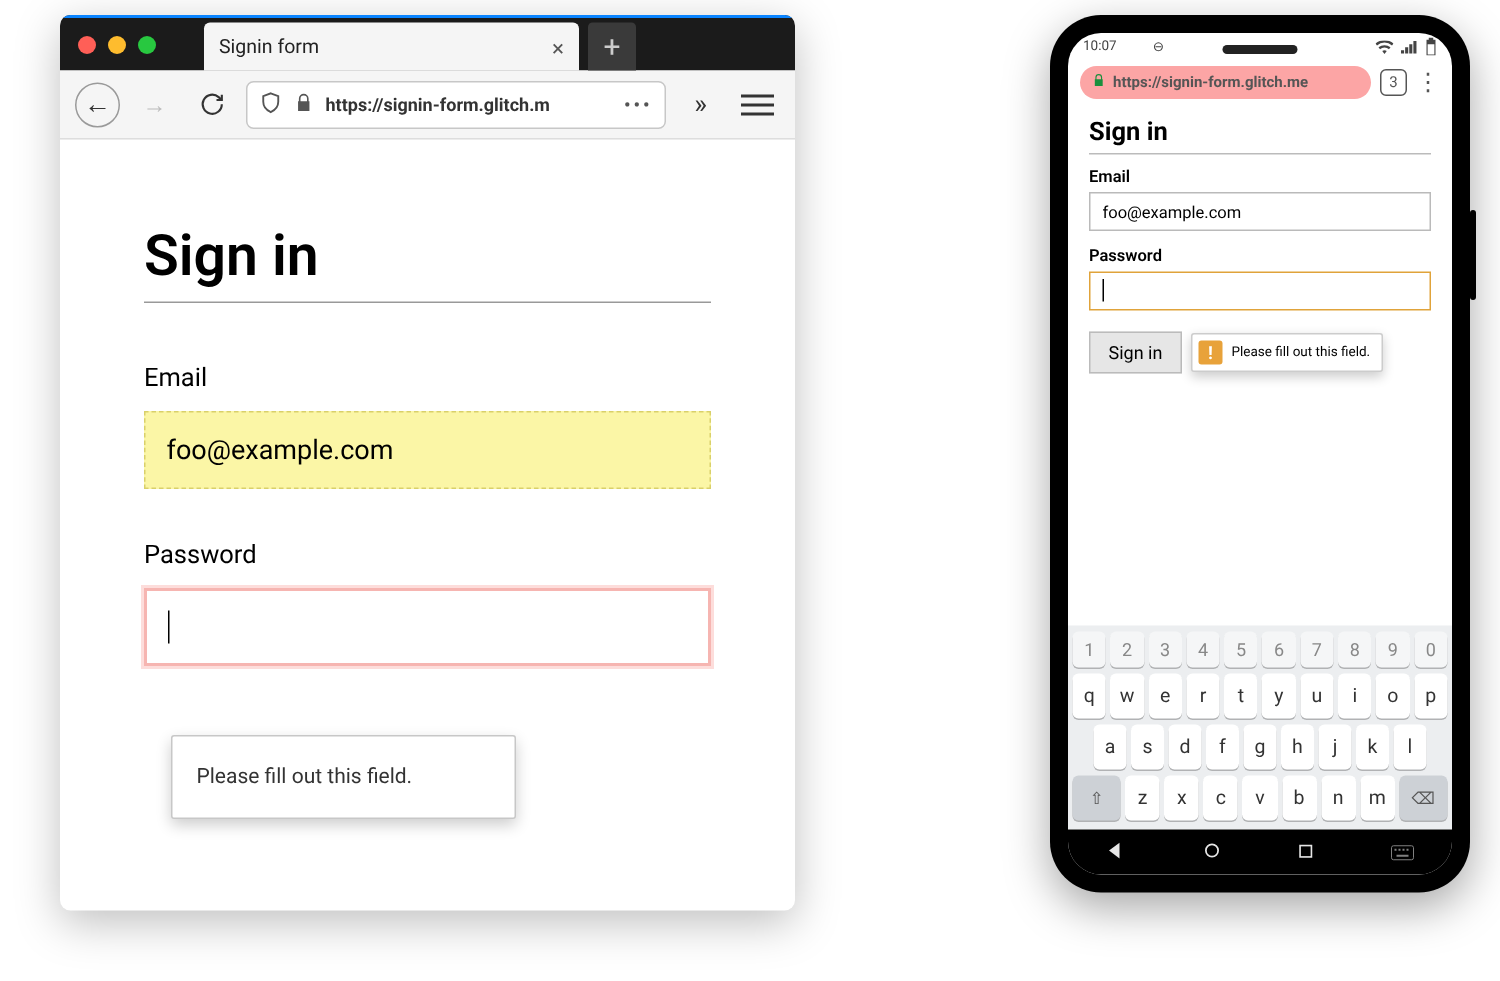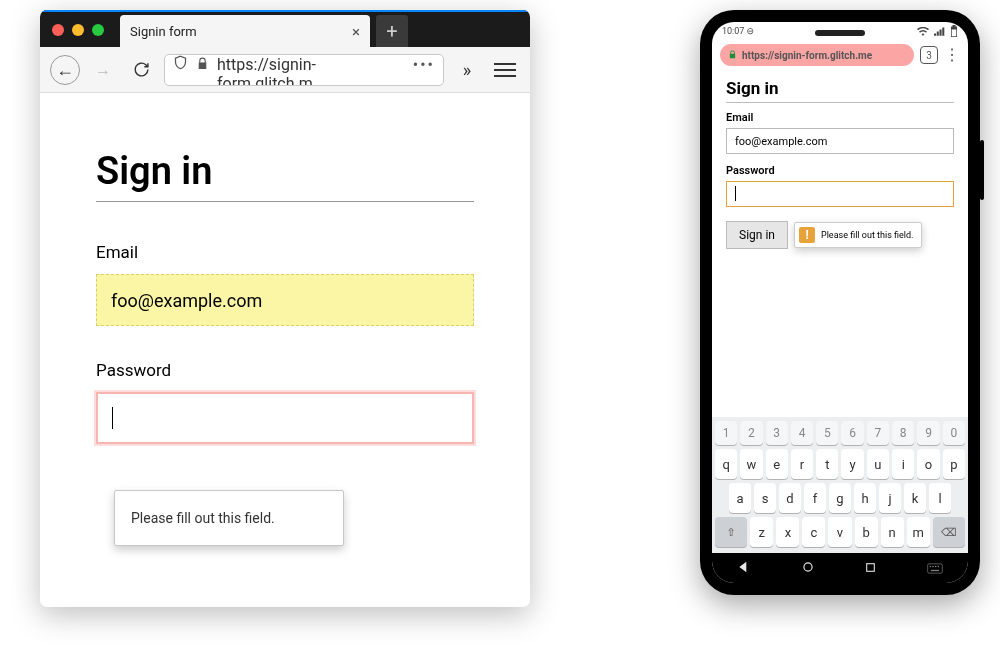--- a/index.html
+++ b/index.html
@@ -6,28 +6,28 @@
   body{width:1000px;height:654px;background:#fff;position:relative;overflow:hidden;}
 
   
   .browser{position:absolute;left:40px;top:10px;width:490px;height:597px;border-radius:7px;
            box-shadow:0 8px 30px rgba(0,0,0,.25);overflow:hidden;background:#fff;}
   .tabstrip{height:37px;background:#1b1b1b;display:flex;align-items:flex-end;border-top:2px solid #0a84ff;}
   .traffic{display:flex;gap:8px;padding:0 12px;align-self:center;}
   .dot{width:12px;height:12px;border-radius:50%;}
   .dot.red{background:#ff5f57;} .dot.yel{background:#febc2e;} .dot.grn{background:#28c840;}
   .tab{flex:0 0 250px;height:32px;background:#f5f5f5;color:#222;display:flex;align-items:center;
-       padding:0 10px;font-size:13px;border-top-left-radius:4px;border-top-right-radius:4px;margin-left:4px;position:relative;}
+       padding:0 10px;font-size:13px;border-top-left-radius:4px;border-top-right-radius:4px;margin-left:20px;position:relative;}
   .tab .close{position:absolute;right:10px;top:8px;font-size:15px;color:#555;}
   .newtab{width:32px;height:32px;background:#3a3a3a;color:#ccc;display:flex;align-items:center;justify-content:center;font-size:20px;margin-left:6px;border-top-left-radius:3px;border-top-right-radius:3px;}
   .toolbar{height:46px;background:#f5f5f5;border-bottom:1px solid #ddd;display:flex;align-items:center;padding:0 10px;gap:8px;}
   .ibtn{width:30px;height:30px;border-radius:5px;display:flex;align-items:center;justify-content:center;color:#333;}
   .ibtn.circle{border:1px solid #9a9a9a;border-radius:50%;font-size:18px;}
   .ibtn.disabled{color:#bdbdbd;}
-  .urlbar{flex:1;height:32px;border:1px solid #c7c7c7;border-radius:5px;background:#fff;display:flex;align-items:flex-start;padding:0 8px;gap:8px;font-size:16px;color:#333;overflow:hidden;}
+  .urlbar{flex:1;height:32px;border:1px solid #c7c7c7;border-radius:5px;background:#fff;display:flex;align-items:center;padding:0 8px;gap:8px;font-size:12px;color:#333;overflow:hidden;font-weight:bold;}
   .urlbar .dots{margin-left:auto;letter-spacing:2px;color:#555;}
   .chev{font-size:18px;color:#333;}
   .hamb{width:22px;display:flex;flex-direction:column;gap:4px;}
   .hamb span{height:2px;background:#333;}
 
   .page{padding:56px 56px 0 56px;position:relative;}
   .page h1{font-size:38px;font-weight:600;margin-bottom:8px;}
   .hr{border:none;border-top:1px solid #999;margin-bottom:40px;}
   .lbl{font-size:17px;margin-bottom:12px;display:block;}
   .field{width:100%;height:52px;border:none;padding:0 14px;font-size:18px;}
@@ -37,21 +37,21 @@
   .tooltip{position:absolute;left:74px;top:480px;width:230px;height:56px;background:#fff;
            border:1px solid #c7c7c7;border-radius:2px;box-shadow:0 4px 10px rgba(0,0,0,.2);
            display:flex;align-items:center;padding:0 16px;font-size:14px;color:#333;}
 
   
   .phone{position:absolute;right:20px;top:10px;width:280px;height:585px;background:#000;border-radius:34px;
          padding:12px;box-shadow:0 10px 30px rgba(0,0,0,.35);}
   .speaker{position:absolute;top:20px;left:50%;transform:translateX(-50%);width:50px;height:6px;background:#222;border-radius:3px;}
   .powerbtn{position:absolute;right:-4px;top:130px;width:4px;height:60px;background:#000;border-radius:2px;}
   .screen{width:100%;height:100%;background:#fff;border-radius:22px;overflow:hidden;display:flex;flex-direction:column;}
-  .status{height:18px;font-size:9px;color:#444;display:flex;align-items:center;padding:0 10px;gap:2px;}
+  .status{height:18px;font-size:9px;color:#444;display:flex;align-items:center;padding:0 10px;gap:24px;}
   .status .right{margin-left:auto;display:flex;gap:5px;align-items:center;}
   .status svg{display:block;}
   .chrome{height:30px;display:flex;align-items:center;padding:0 8px;gap:6px;}
   .omni{flex:1;height:22px;background:#fca5a5;border-radius:12px;display:flex;align-items:center;padding:0 8px;font-size:10px;color:#555;gap:5px;font-weight:bold;}
   .omni .lock{color:#1a8f3c;font-size:10px;}
   .tabcount{width:18px;height:18px;border:1.5px solid #555;border-radius:4px;font-size:10px;display:flex;align-items:center;justify-content:center;color:#555;}
   .menu3{font-size:16px;color:#555;line-height:0;}
   .mpage{padding:8px 14px 0;font-size:12px;flex:1;position:relative;}
   .mpage h2{font-size:17px;font-weight:700;border-bottom:1px solid #bbb;padding-bottom:4px;margin-bottom:8px;}
   .mlbl{font-size:11px;font-weight:600;margin-bottom:4px;display:block;}

